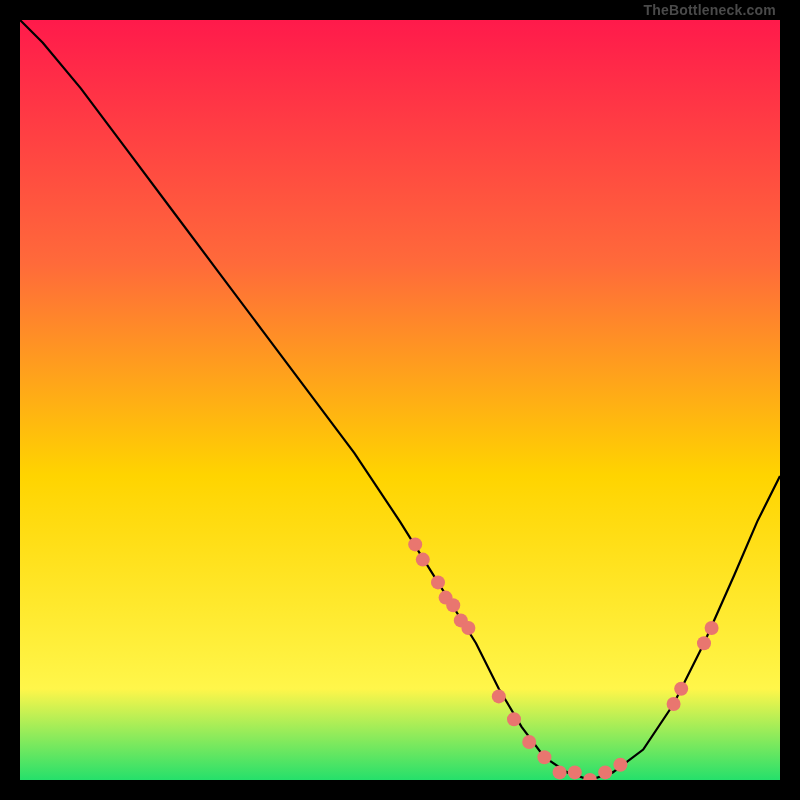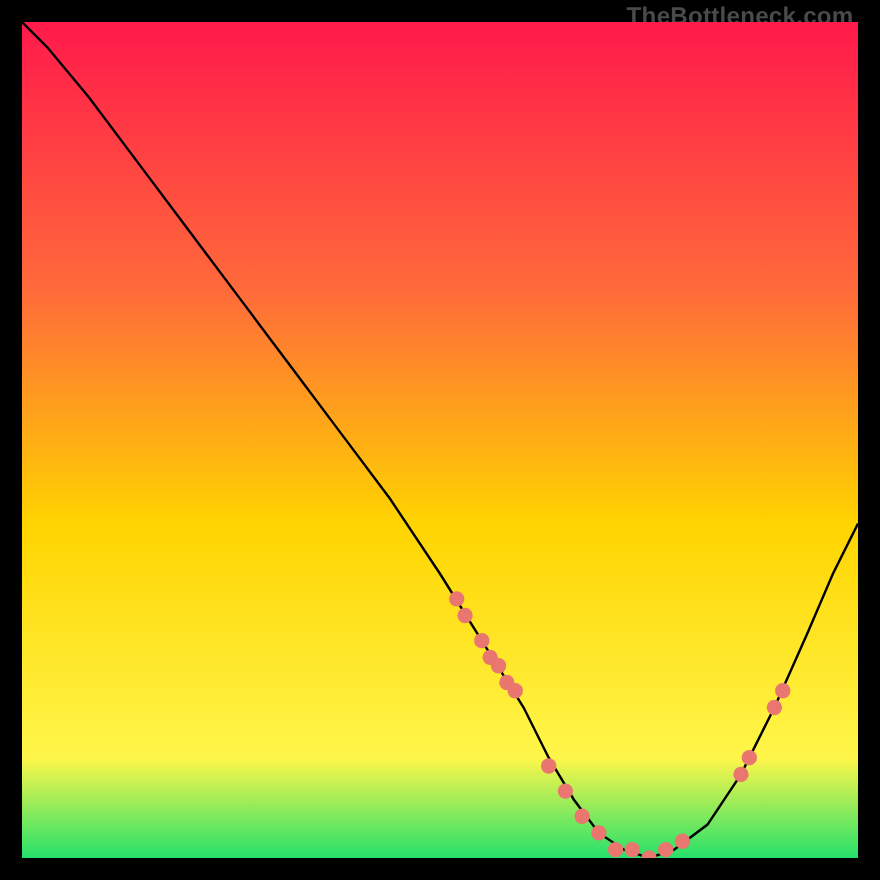--- a/index.html
+++ b/index.html
@@ -24,21 +24,21 @@
     left: 0;
     top: 0;
     width: 760px;
     height: 760px;
   }
   .watermark {
     position: absolute;
     top: 2px;
     right: 24px;
     color: #4a4a4a;
-    font-size: 22px;
+    font-size: 14px;
     font-weight: 600;
     letter-spacing: 0.2px;
   }
   svg { display: block; }
 </style>
 </head>
 <body>
 
 <div class="watermark">TheBottleneck.com</div>
 

